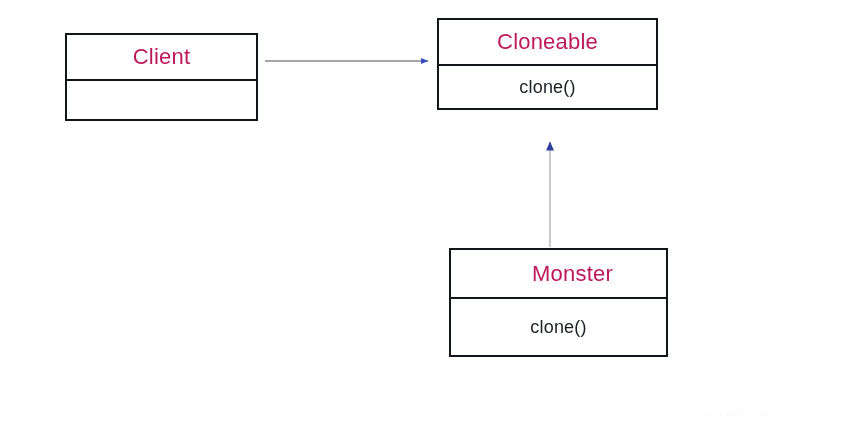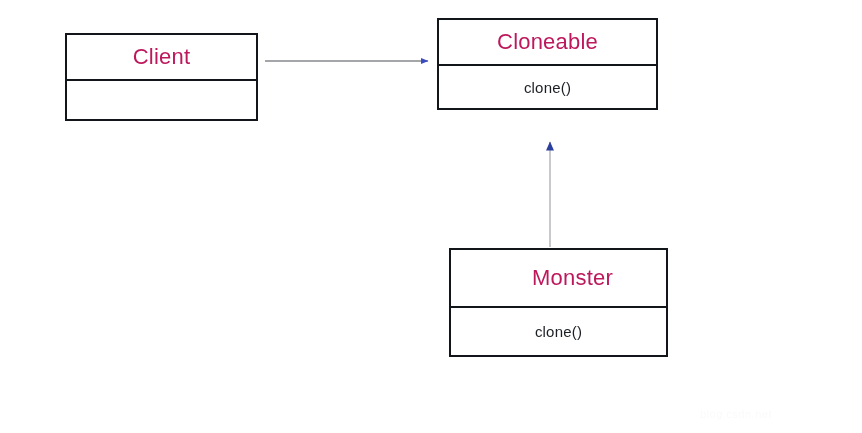--- a/index.html
+++ b/index.html
@@ -33,36 +33,36 @@
     letter-spacing: 0.2px;
     border-bottom: 2px solid #12151a;
     box-sizing: border-box;
   }
   .uml-section {
     flex: 1 1 auto;
     display: flex;
     align-items: center;
     justify-content: center;
     color: #1b1f24;
-    font-size: 15px;
+    font-size: 18px;
     letter-spacing: 0.2px;
     box-sizing: border-box;
   }
   .empty-section {
     color: transparent;
   }
 
   #box-client  { left: 65px;  top: 33px;  width: 193px; height: 88px; }
   #box-client .uml-title { height: 46px; }
 
   #box-cloneable { left: 437px; top: 18px; width: 221px; height: 92px; }
   #box-cloneable .uml-title { height: 46px; }
 
   #box-monster { left: 449px; top: 248px; width: 219px; height: 109px; }
-  #box-monster .uml-title { height: 58px; padding-left: 28px; }
+  #box-monster .uml-title { height: 49px; padding-left: 28px; }
 
   svg.edges {
     position: absolute;
     left: 0;
     top: 0;
     width: 862px;
     height: 433px;
     overflow: visible;
   }
 

